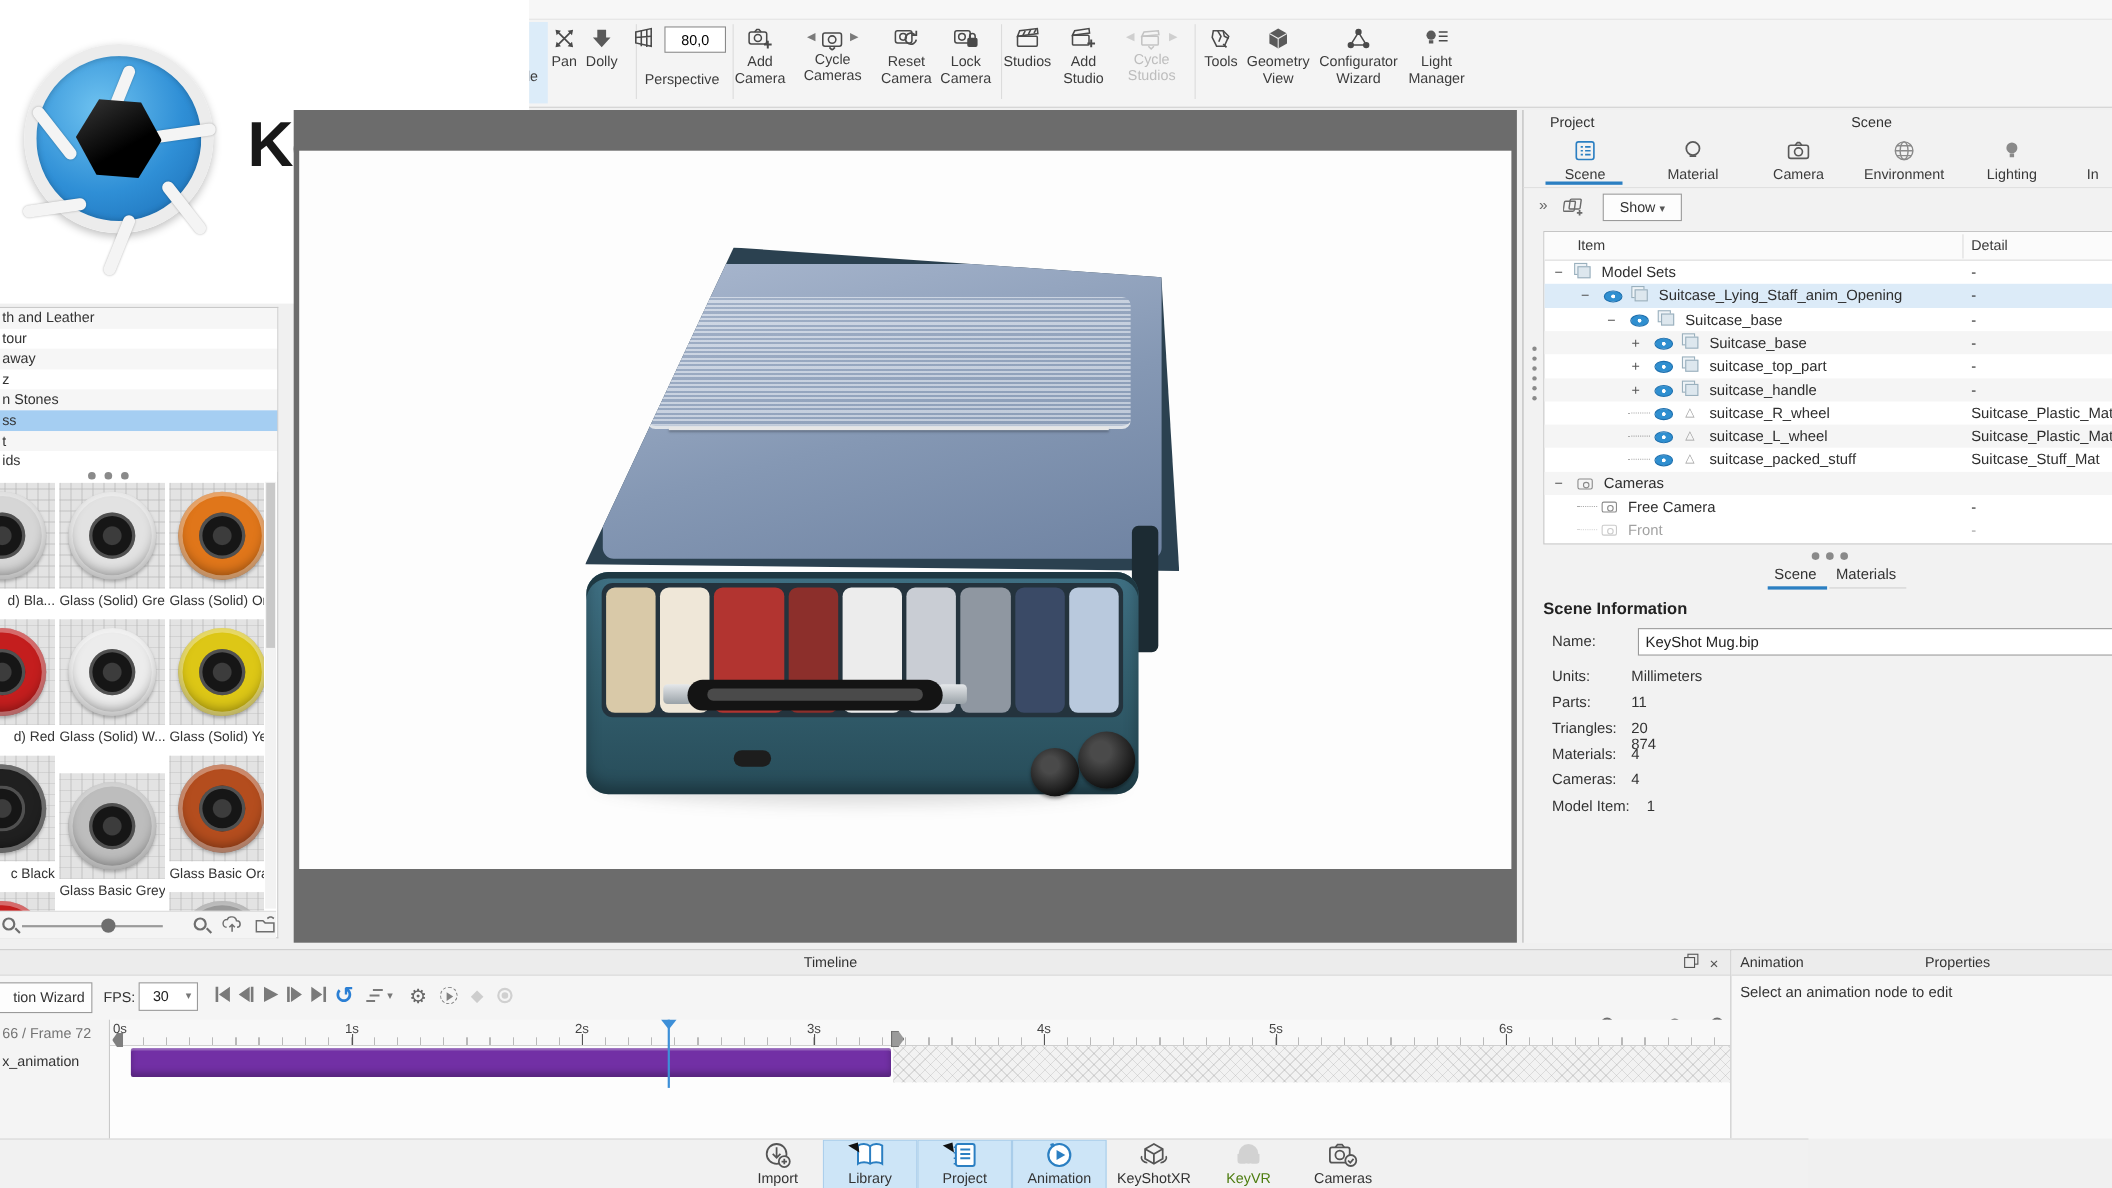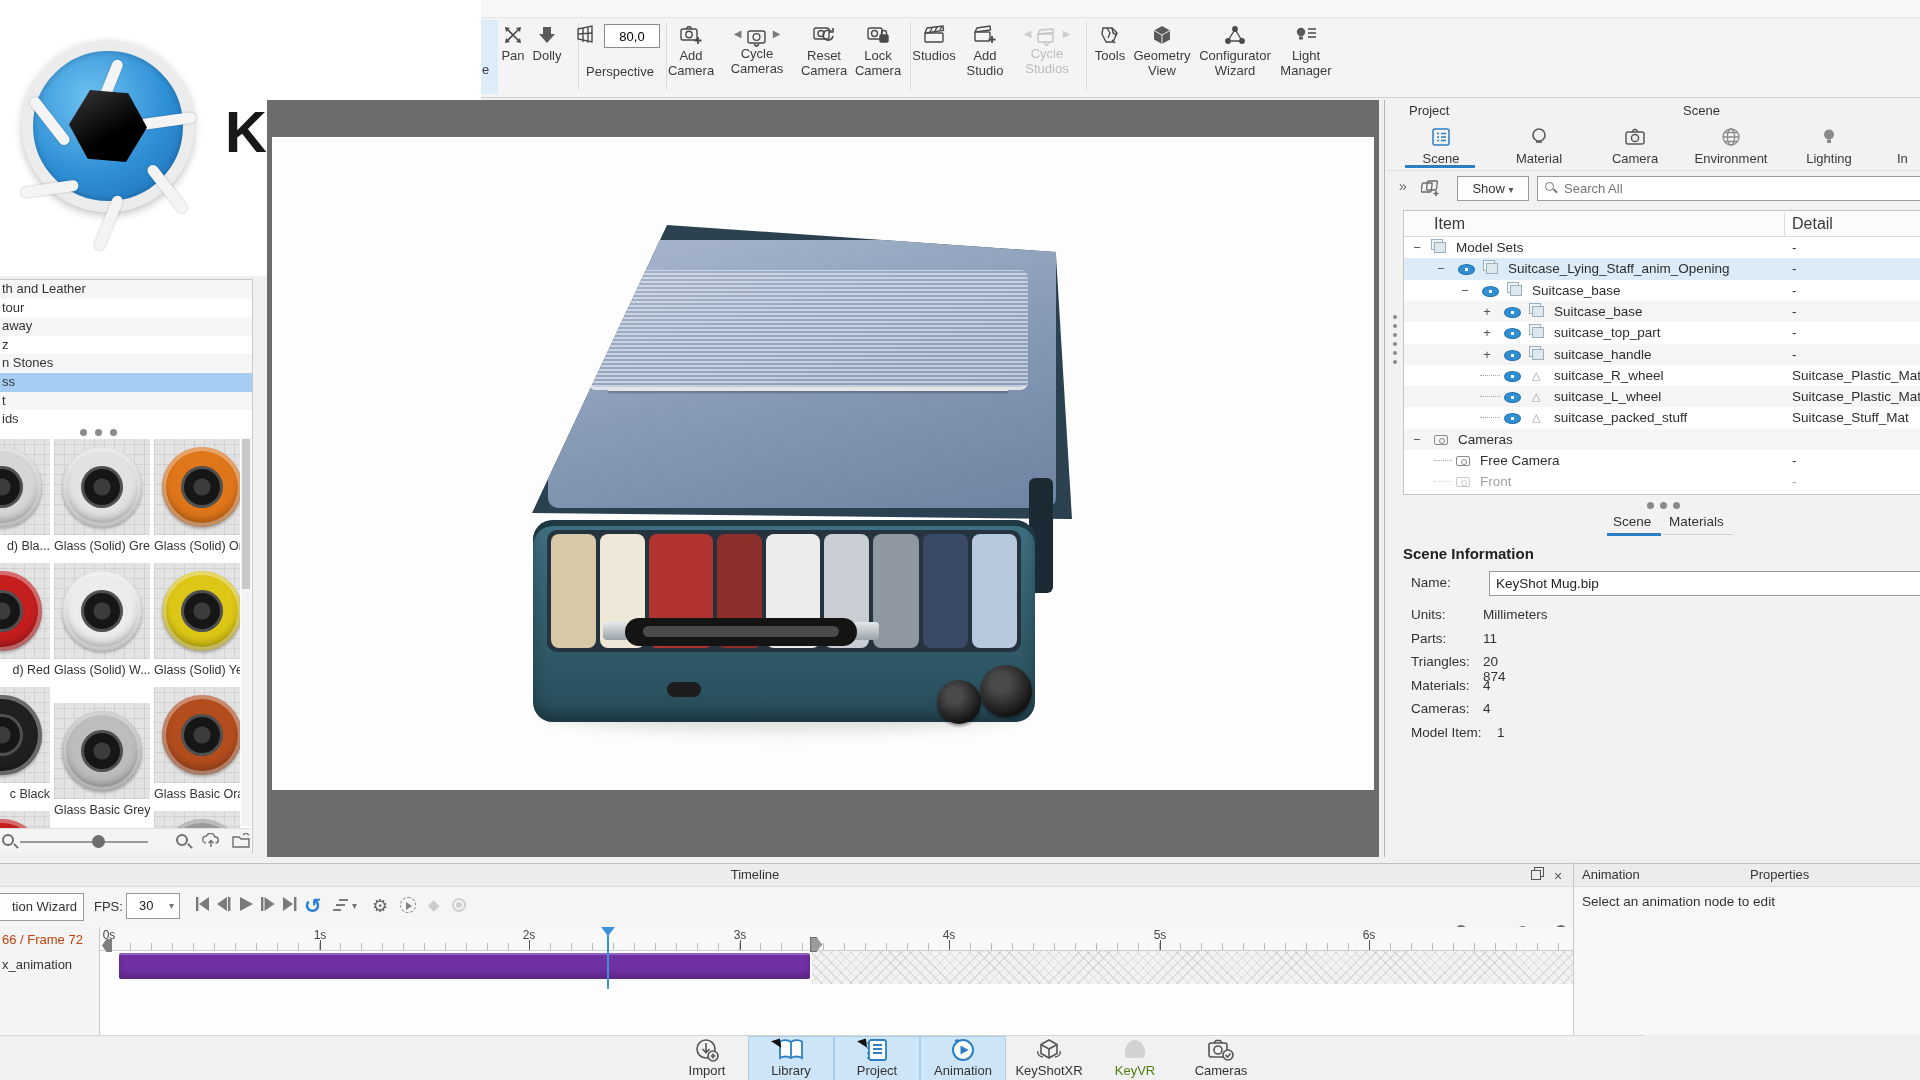--- a/index.html
+++ b/index.html
@@ -92,21 +92,21 @@
   .pp-tab .ticon { display:block; height:22px; margin-bottom:2px; }
   .pp-underline { position:absolute; top:65px; height:3px; background:#2b7fc2; }
   #pp-searchrow { position:absolute; left:0; top:74px; width:536px; height:32px; }
   .showbtn { position:absolute; left:72px; top:2px; width:72px; height:25px; border:1px solid #9a9a9a; background:#fdfdfd; text-align:center; line-height:23px; font-size:13px; color:#333; }
   .searchbox { position:absolute; left:152px; top:2px; width:384px; height:25px; border:1px solid #9a9a9a; background:#fff; }
   .searchbox input { position:absolute; left:26px; top:1px; width:350px; height:21px; border:none; outline:none; font-size:13px; font-family:inherit; color:#333; }
   .search-glyph { position:absolute; left:7px; top:5px; width:9px; height:9px; border:1.5px solid #777; border-radius:50%; }
   .search-glyph::after { content:""; position:absolute; left:7px; top:7px; width:5px; height:1.5px; background:#777; transform:rotate(45deg); }
 
   #tree-box { position:absolute; left:18px; top:110px; width:518px; height:285px; background:#fff; border:1px solid #c5c5c5; overflow:hidden; }
-  #tree-head { position:absolute; left:0; top:0; width:516px; height:26px; background:#fbfbfb; border-bottom:1px solid #dcdcdc; font-size:16px; color:#3a3a3a; }
+  #tree-head { position:absolute; left:0; top:0; width:516px; height:26px; background:#fbfbfb; border-bottom:1px solid #dcdcdc; font-size:13px; color:#3a3a3a; }
   #tree-head .hdiv { position:absolute; left:380px; top:2px; width:1px; height:22px; background:#dcdcdc; }
   .trow { position:absolute; left:0; width:516px; height:21.3px; line-height:21.3px; font-size:13.5px; color:#2e2e2e; }
   .trow.alt { background:#f5f5f5; }
   .trow.selected { background:#dcebf8; }
   .trow.faded { opacity:.45; }
   .texp { position:absolute; top:0; width:14px; text-align:center; color:#555; font-size:13px; cursor:default; }
   .eye { position:absolute; top:6px; width:17px; height:11px; border-radius:50%;
     background:radial-gradient(circle at 50% 50%, #fff 0 1.5px, #2f8fd0 2px 100%); border:1px solid #1d6fae; }
   .gico { position:absolute; top:5px; width:12px; height:11px; border:1px solid #9ab0bd; background:#dde7ee; box-shadow:-3px -3px 0 -1px #eef3f7,-3px -3px 0 0 #9ab0bd; }
   .camico { position:absolute; top:6px; width:14px; height:10px; border:1px solid #8a8a8a; border-radius:2px; }
@@ -147,21 +147,21 @@
   .gray-diamond { position:absolute; top:8px; font-size:15px; color:#cdcdcd; }
   .gray-record { position:absolute; top:10px; width:14px; height:14px; border:2px solid #d0d0d0; border-radius:50%; }
   .gray-record::after { content:""; position:absolute; left:2px; top:2px; width:6px; height:6px; border-radius:50%; background:#d0d0d0; }
 
   #tl-ruler { position:absolute; left:100px; top:63px; width:1473px; height:24px; background:#f8f8f8; border-bottom:1px solid #cfcfcf; }
   #tl-ruler .minor { position:absolute; left:9px; bottom:0; width:1460px; height:7px;
     background:repeating-linear-gradient(90deg,#b9b9b9 0 1px,transparent 1px 21px); }
   .rlabel { position:absolute; top:1px; width:30px; margin-left:-15px; text-align:center; font-size:12px; color:#444; }
   .rmajor { position:absolute; bottom:0; width:1px; height:10px; background:#555; }
   #tl-labelcol { position:absolute; left:0; top:63px; width:100px; height:109px; background:#f4f4f4; border-right:1px solid #c9c9c9; }
-  #frame-label { position:absolute; left:2px; top:5px; font-size:13px; color:#c2410c; white-space:nowrap; }
+  #frame-label { position:absolute; left:2px; top:5px; font-size:13px; color:#737373; white-space:nowrap; }
   #track-name { position:absolute; left:2px; top:30px; font-size:13px; color:#333; white-space:nowrap; }
   #tl-trackarea { position:absolute; left:100px; top:87px; width:1473px; height:85px; background:#fdfdfd; }
   #anim-bar { position:absolute; left:19px; top:2px; width:691px; height:26px; border-radius:2px;
     box-shadow:inset 0 2px 0 rgba(255,255,255,.25), inset 0 -4px 6px rgba(0,0,0,.25); }
   #hatch { position:absolute; left:712px; top:0; width:761px; height:33px;
     background:repeating-linear-gradient(45deg,rgba(150,150,150,.25) 0 1px,transparent 1px 7px),repeating-linear-gradient(-45deg,rgba(150,150,150,.25) 0 1px,transparent 1px 7px); background-color:#f2f2f2; }
   #end-marker { position:absolute; left:710px; top:-14px; width:12px; height:15px; background:#9a9a9a; border:1px solid #6e6e6e;
     clip-path:polygon(0 0,55% 0,100% 50%,55% 100%,0 100%); }
   #start-marker { position:absolute; left:2px; top:-12px; width:10px; height:13px; background:#7e7e7e;
     clip-path:polygon(100% 0,45% 0,0 50%,45% 100%,100% 100%); }
@@ -582,24 +582,20 @@
     <div id="pp-searchrow">
       <span class="abs" style="left:14px;top:4px;color:#6a6a6a;font-size:14px">»</span>
       <svg class="abs" style="left:36px;top:4px" width="22" height="20" viewBox="0 0 22 20">
           <g stroke="#6a6a6a" stroke-width="1.3" fill="none">
             <rect x="2" y="5" width="10" height="9" rx="1" transform="skewX(-8)"></rect>
             <rect x="7" y="3" width="10" height="9" rx="1" transform="skewX(-8)"></rect>
             <path d="M15 13v5M12.5 15.5h5" stroke-width="1.6"></path>
           </g>
         </svg>
       <div class="showbtn"><span>Show</span> <span style="font-size:10px;color:#555">▾</span></div>
-      <div class="searchbox">
-        <span class="search-glyph"></span>
-        <input placeholder="Search All" style="">
-      </div>
     </div>
 
     <div id="edge-dots">
         <i></i>
         <i></i>
         <i></i>
         <i></i>
         <i></i>
         <i></i>
       </div>

